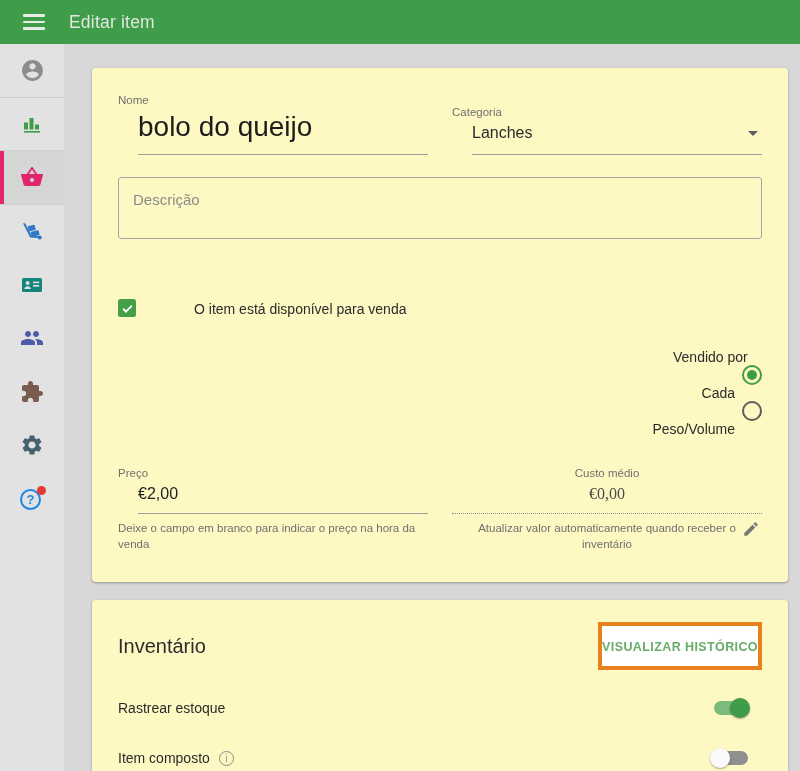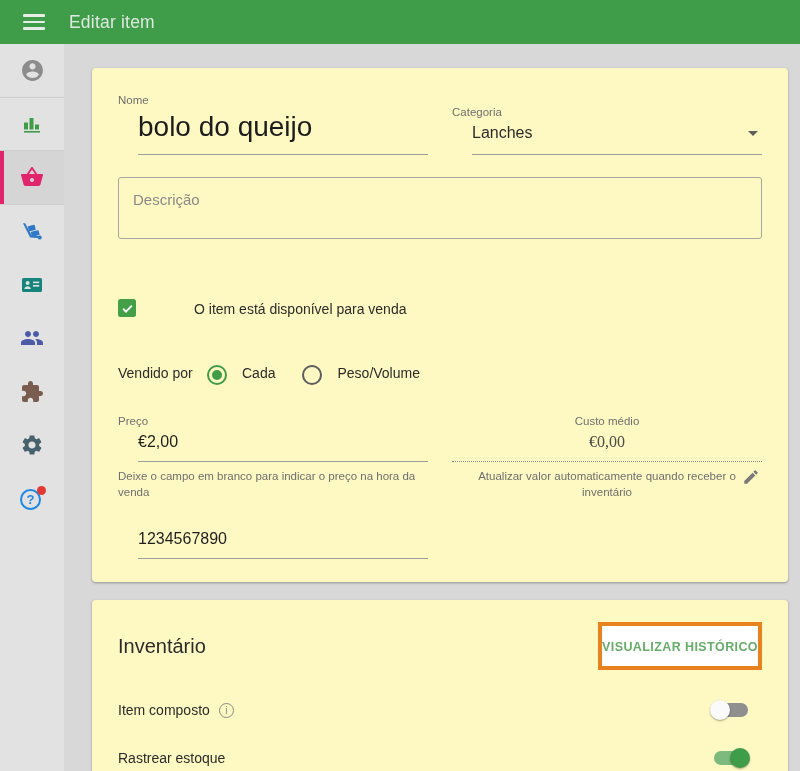--- a/index.html
+++ b/index.html
@@ -75,21 +75,21 @@
   }
   .desc-placeholder { font-size:15px; color:#8a8a8a; }
 
   .check-row { margin-top:60px; display:flex; align-items:flex-end;gap:36px; }
   .checkbox {
     width:18px; height:18px; background:#43a047; border-radius:2.5px;
     display:flex; align-items:center; justify-content:center; cursor:pointer; flex:0 0 auto;
   }
   .check-row .lbl { font-size:14px; margin-left:22px; }
 
-  .radio-row { margin-top:48px; display:flex; align-items:flex-start; font-size:14px; }
+  .radio-row { margin-top:32px; display:flex; align-items:flex-end; font-size:14px;flex-direction:column; }
   .radio-row .group-lbl { width:89px; }
   .radio {
     width:20px; height:20px; border-radius:50%; border:2px solid #5c5c5c;
     display:flex; align-items:center; justify-content:center; cursor:pointer; flex:0 0 auto;
   }
   .radio.selected { border-color:#3f9c49; }
   .radio.selected .dot { width:10px; height:10px; border-radius:50%; background:#3f9c49; }
   .radio-lbl { margin-left:15px; margin-right:27px; }
 
   .two-col { display:grid; grid-template-columns:310px 1fr; column-gap:24px; }
@@ -299,35 +299,35 @@
   </div>
 
   <div class="card card-2">
     <div class="inv-header">
       <div class="inv-title">Inventário</div>
       <div class="annotation-box">
         <span class="history-btn">VISUALIZAR HISTÓRICO</span>
       </div>
     </div>
 
+    <div class="toggle-row second">
+      <span class="toggle-lbl">
+        <span>Rastrear estoque</span>
+      </span>
+      <span class="switch on">
+        <span class="track"></span>
+          <span class="thumb"></span>
+      </span>
+    </div>
+
     <div class="toggle-row first">
       <span class="toggle-lbl">
         <span>Item composto</span>
         <span class="info-icon">i</span>
       </span>
       <span class="switch off">
         <span class="track"></span>
           <span class="thumb"></span>
       </span>
     </div>
-
-    <div class="toggle-row second">
-      <span class="toggle-lbl">
-        <span>Rastrear estoque</span>
-      </span>
-      <span class="switch on">
-        <span class="track"></span>
-          <span class="thumb"></span>
-      </span>
-    </div>
   </div>
 
 </div>
 
 </body></html>

